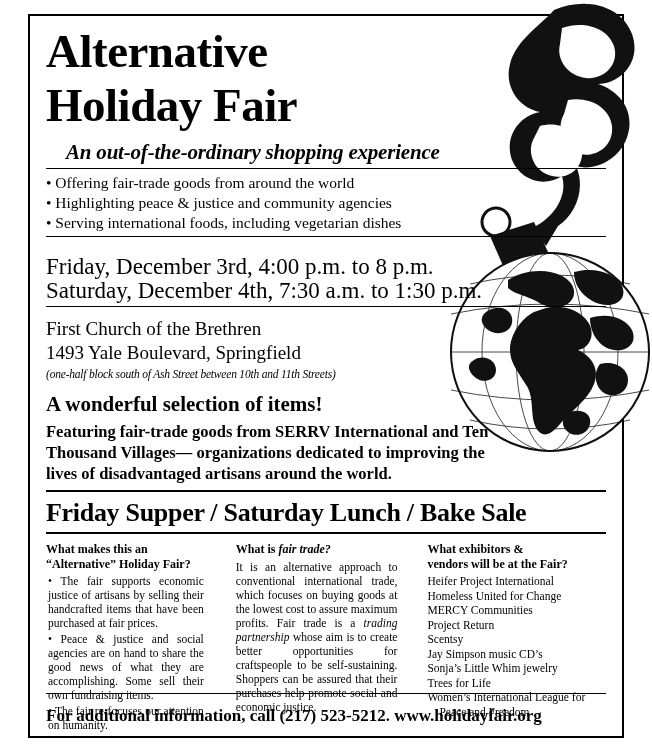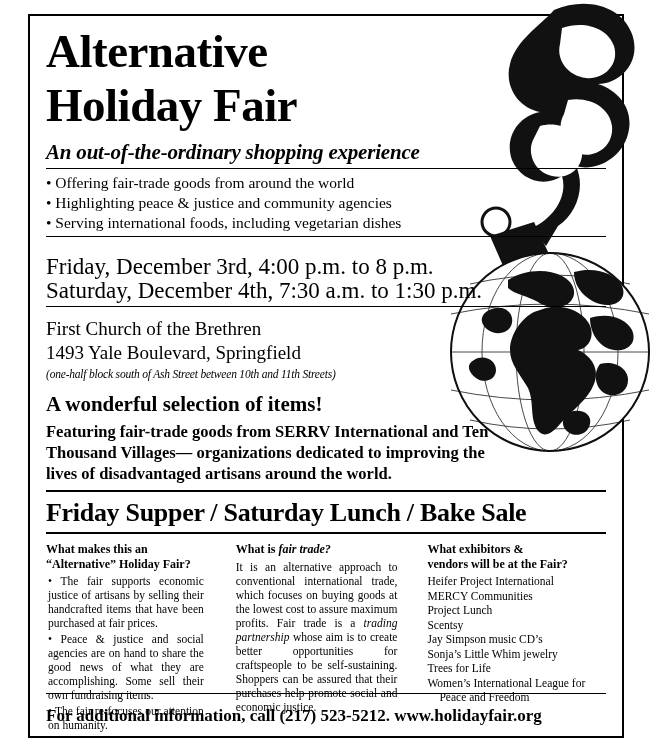--- a/index.html
+++ b/index.html
@@ -43,20 +43,21 @@
     letter-spacing: -0.5px;
   }
   .title-wrap { margin-top: 2px; }
 
   .subtitle {
     font-style: italic;
     font-weight: bold;
     font-size: 21px;
     margin-top: 8px;
     letter-spacing: -0.2px;
+    margin-left: 20px;
   }
   .hr-thin {
     border: 0;
     border-top: 1.5px solid #000;
     margin: 3px 0 4px 0;
     width: 100%;
   }
   .bullets {
     font-size: 15.5px;
     line-height: 20px;
@@ -260,22 +261,23 @@
         <p><span>It is an alternative approach to conventional international trade, which focuses on buying goods at the lowest cost to assure maximum profits.  Fair trade is a </span><span class="ital">trading partnership</span><span> whose aim is to create better opportunities for craftspeople to be self-sustaining.  Shoppers can be assured that their purchases help promote social and economic justice.</span></p>
       </div>
 
       <div class="col col3">
         <h4>
           <span>What exhibitors &amp;</span><br>
           <span>vendors will be at the Fair?</span>
         </h4>
         <ul class="vendor-list">
           <li>Heifer Project International</li>
+          <li>Homeless United for Change</li>
           <li>MERCY Communities</li>
-          <li>Project Lunch</li>
+          <li>Project Return</li>
           <li>Scentsy</li>
           <li>Jay Simpson music CD’s</li>
           <li>Sonja’s Little Whim jewelry</li>
           <li>Trees for Life</li>
           <li>Women’s International League for</li>
           <li class="indent">Peace and Freedom</li>
         </ul>
       </div>
     </div>
 

